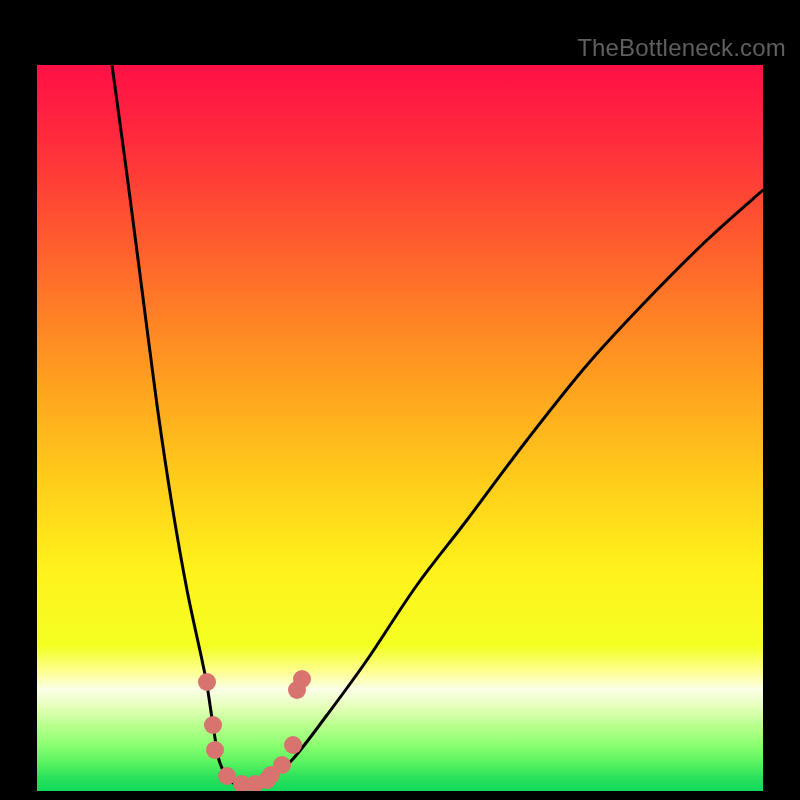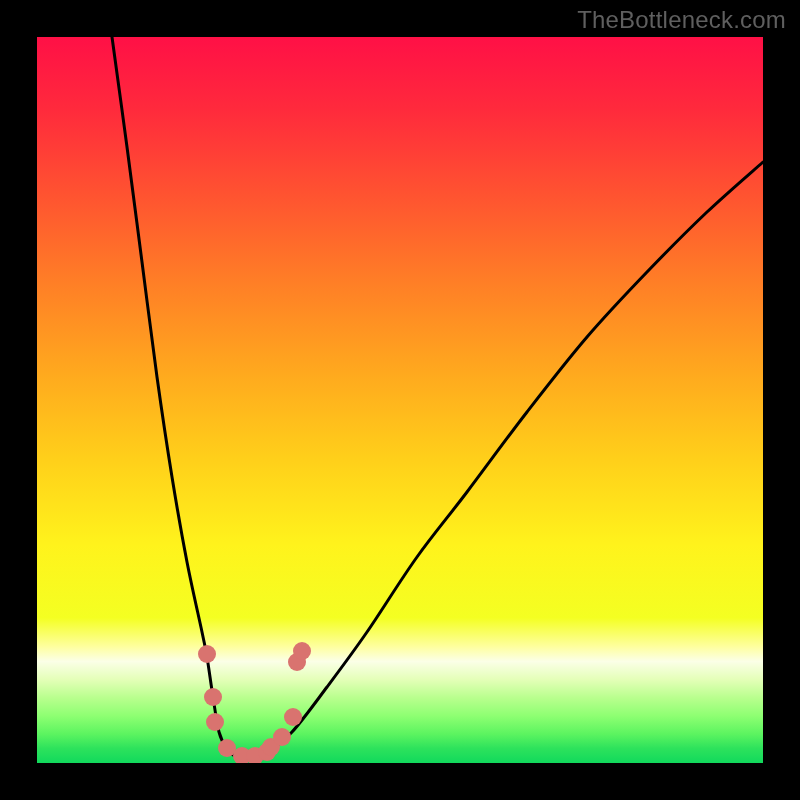--- a/index.html
+++ b/index.html
@@ -9,20 +9,21 @@
     height: 800px;
     background: #000;
     overflow: hidden;
     font-family: Arial, Helvetica, sans-serif;
   }
   .stage {
     position: relative;
     width: 800px;
     height: 564px;
     background: #000;
+    margin-top: 28px;
   }
   .plot {
     position: absolute;
     left: 37px;
     top: 37px;
     width: 726px;
     height: 726px;
     overflow: hidden;
   }
   .gradient {

